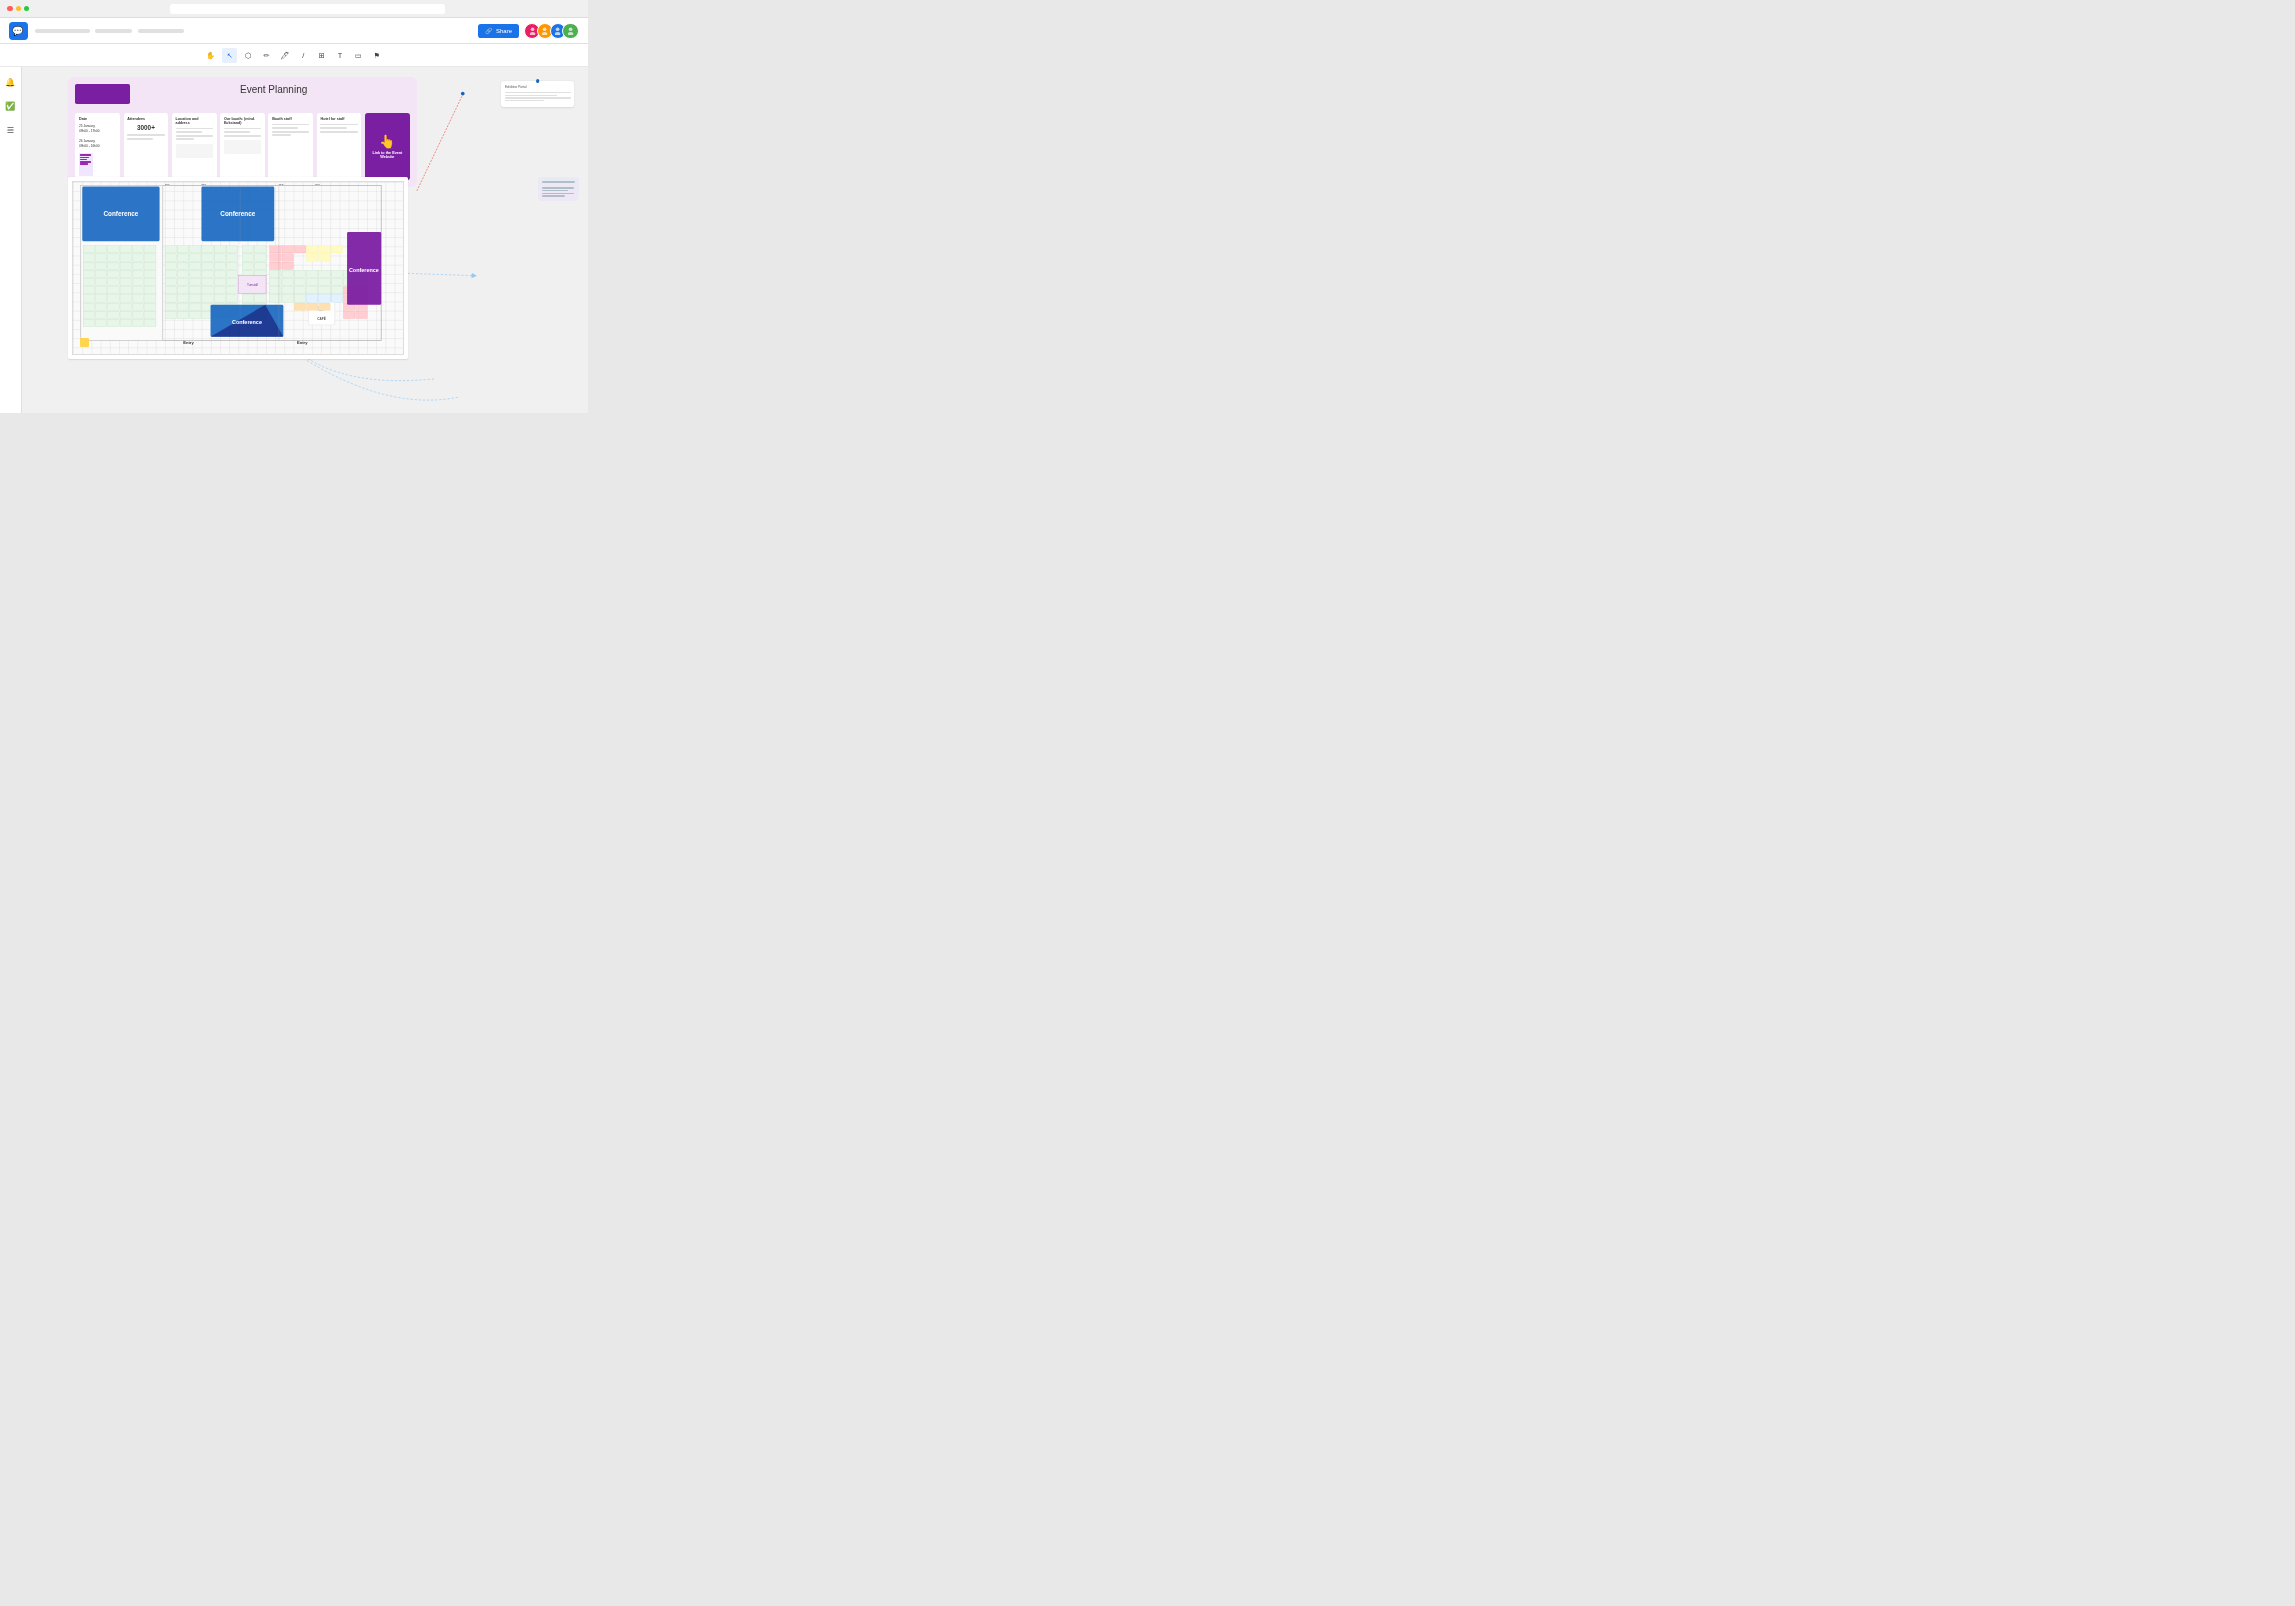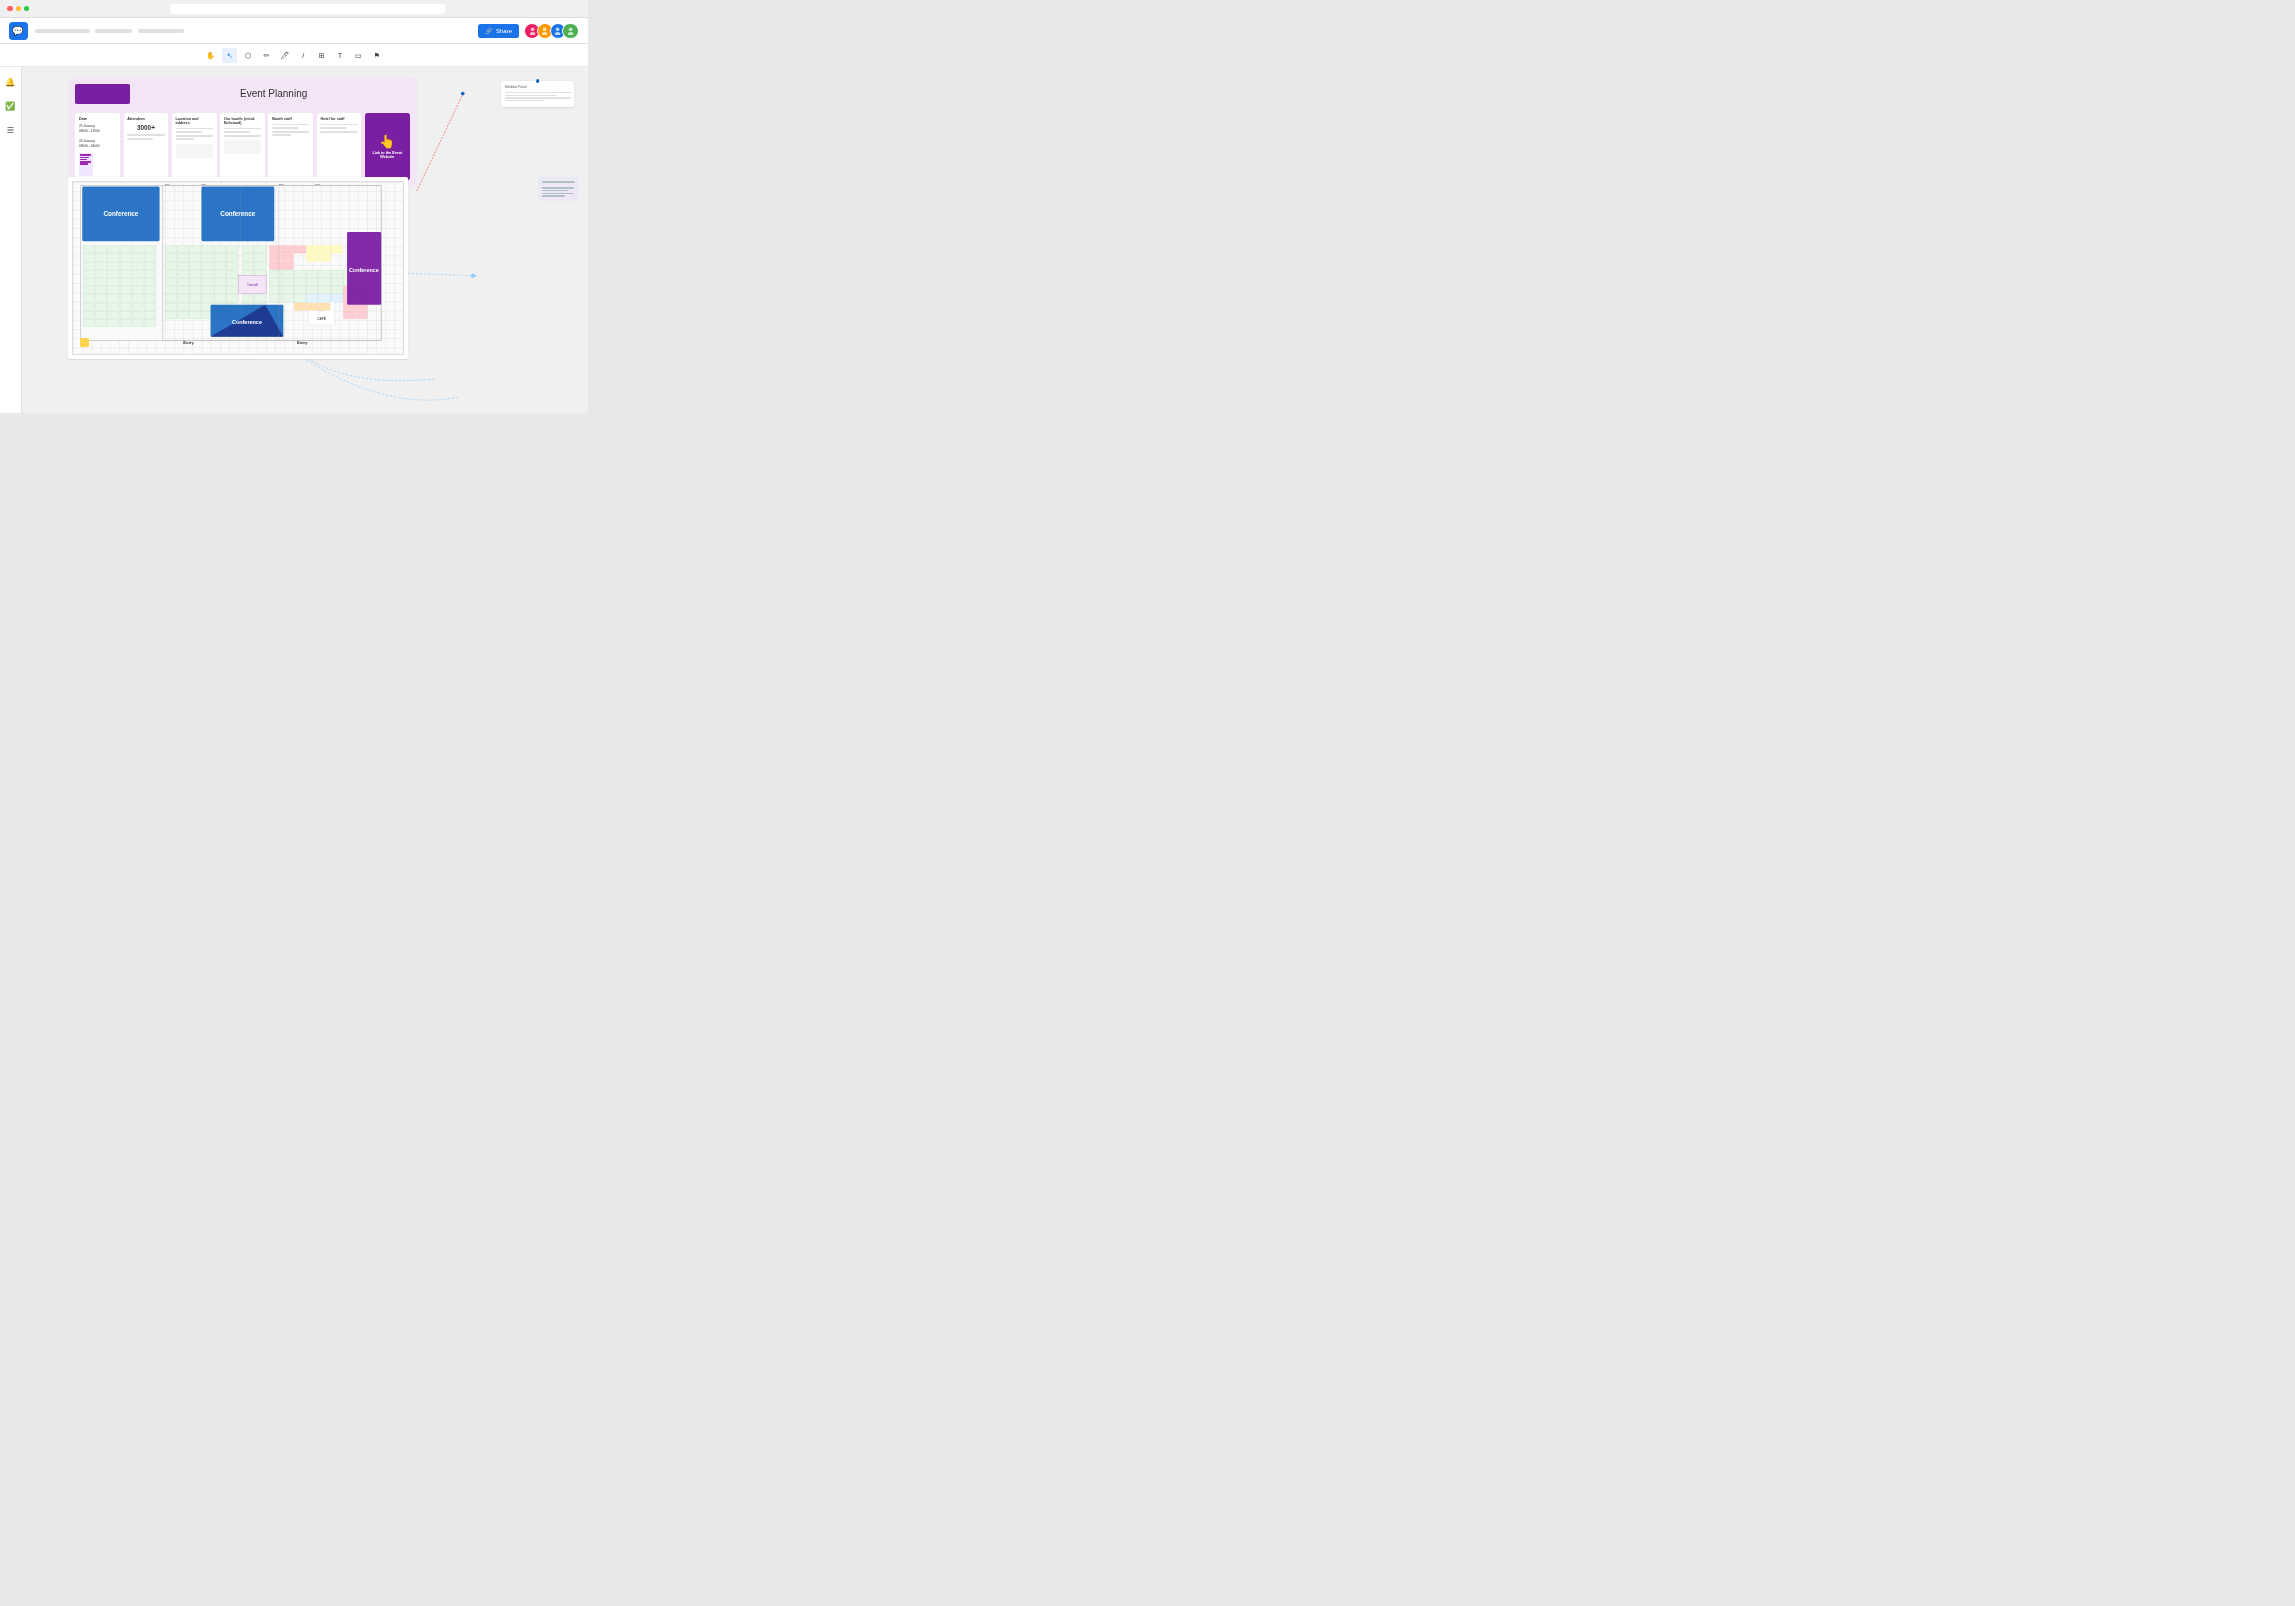--- a/index.html
+++ b/index.html
@@ -371,21 +371,21 @@
 
   <div class="left-sidebar">
     <div class="sidebar-icon">🔔</div>
     <div class="sidebar-icon">✅</div>
     <div class="sidebar-icon">☰</div>
   </div>
 
   <div class="canvas-content">
 
     <div class="event-board">
-      <div style="display:flex; align-items:center; gap:7.3px; margin-bottom:3.7px;">
+      <div style="display:flex; align-items:flex-start; gap:7.3px; margin-bottom:3.7px;">
         <div class="board-purple-bar"></div>
         <div class="board-title" style="flex:1;">Event Planning</div>
       </div>
       <div class="board-cards">
 
         <div class="board-card">
           <div class="board-card-header">Date</div>
           <div class="board-card-date">
             25 January,<br>09h00 - 17h00<br><br>26 January,<br>09h00 - 16h00
           </div>

